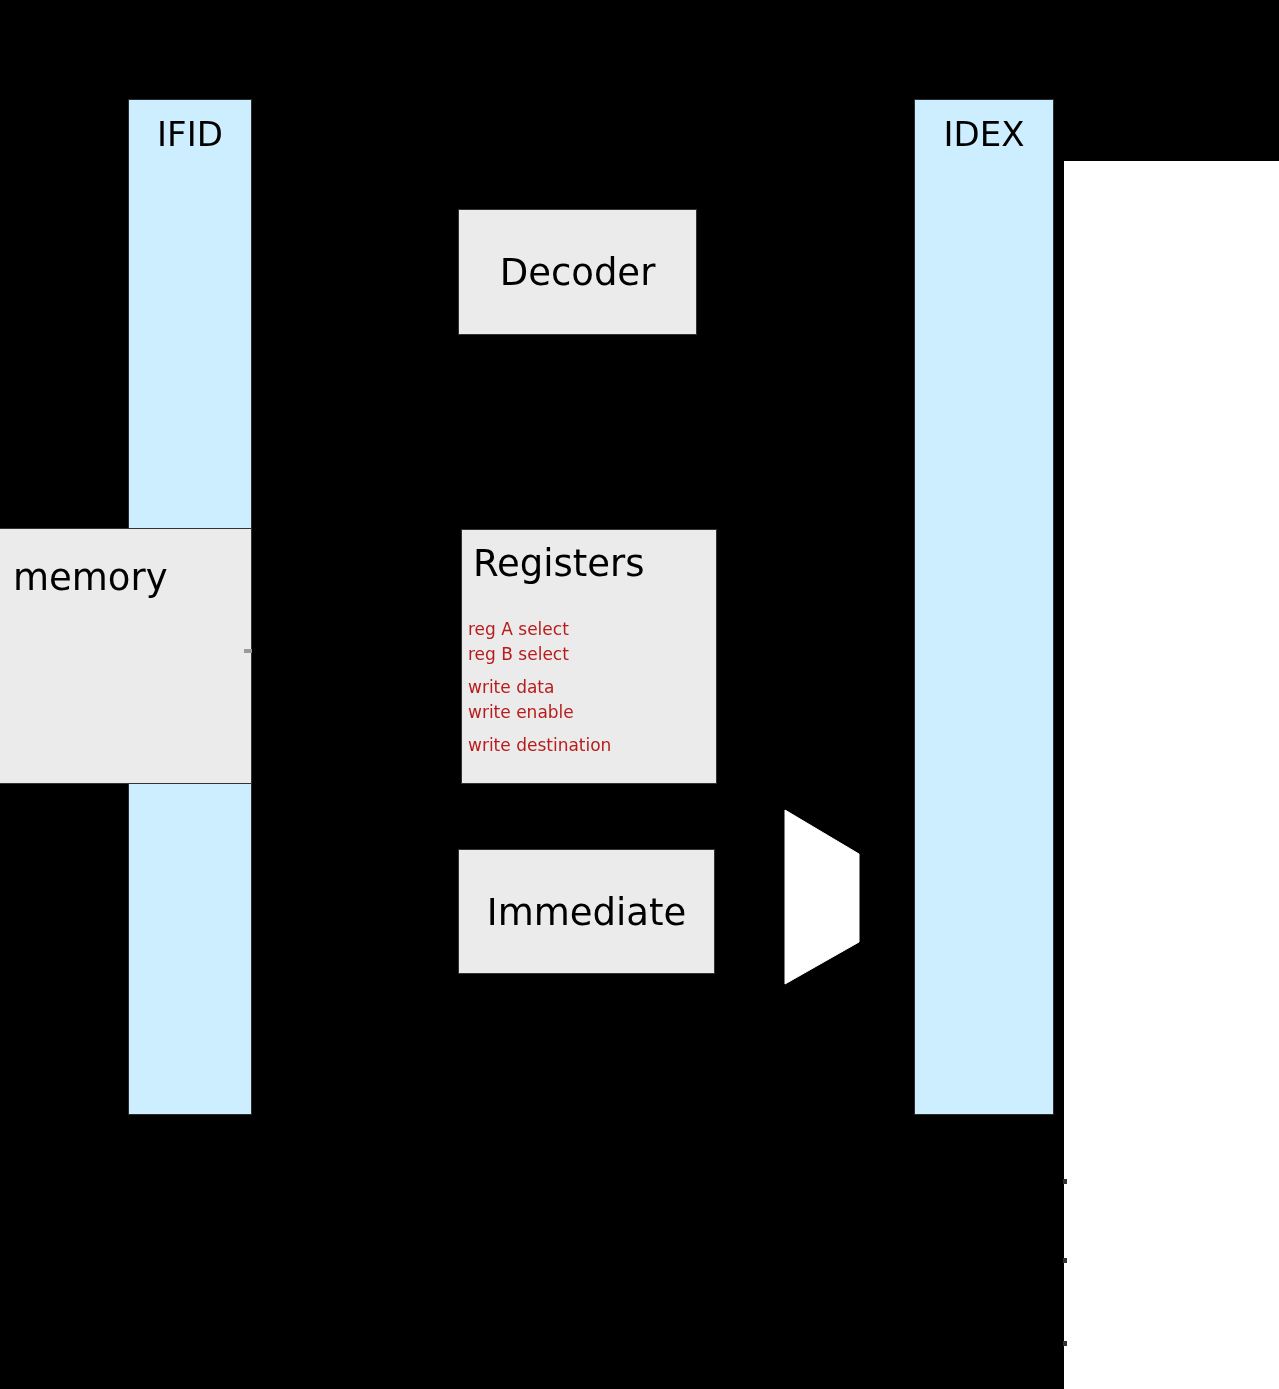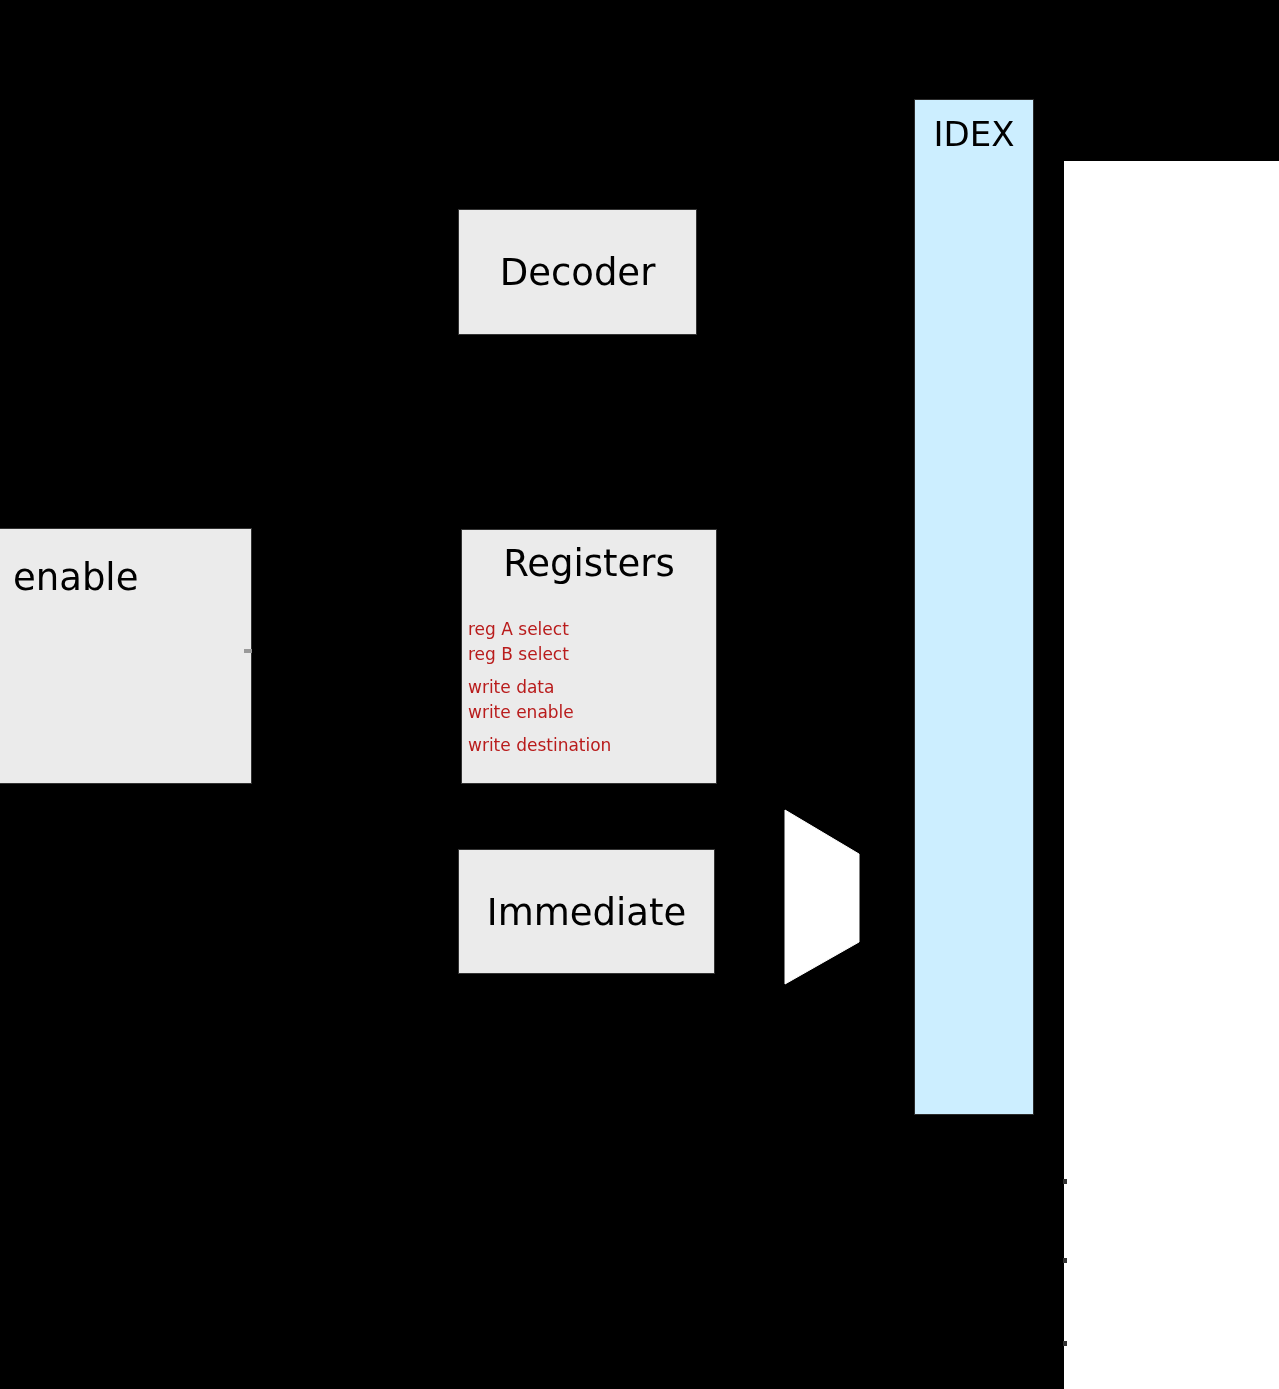--- a/index.html
+++ b/index.html
@@ -52,24 +52,23 @@
     top: 50%;
     transform: translateY(-50%);
     text-align: center;
     font-size: 37px;
     line-height: 45px;
     color: #000000;
   }
 
   .unit-title-top {
     position: absolute;
-    left: 0;
+    left: 11px;
     right: 0;
     top: 10px;
-    text-align: center;
     font-size: 37px;
     line-height: 48px;
     color: #000000;
   }
 
   .port-list {
     position: absolute;
     left: 6px;
     top: 87px;
     right: 6px;
@@ -111,32 +110,35 @@
 <body>
 
 <div id="stage">
 
   <div class="abs white-panel" style="left:1064px; top:161px; width:215px; height:1228px;"></div>
 
   <div class="abs edge-nub" style="left:1063px; top:1179px; width:4px; height:5px;"></div>
   <div class="abs edge-nub" style="left:1063px; top:1258px; width:4px; height:5px;"></div>
   <div class="abs edge-nub" style="left:1063px; top:1341px; width:4px; height:5px;"></div>
 
+  <div class="abs pipe-reg" style="left:128px; top:99px; width:124px; height:1016px;">
+    <div class="pipe-reg-label">IFID</div>
+  </div>
 
-  <div class="abs pipe-reg" style="left:914px; top:99px; width:120px; height:1016px;">
+  <div class="abs pipe-reg" style="left:914px; top:99px; width:140px; height:1016px;">
     <div class="pipe-reg-label">IDEX</div>
   </div>
 
   <div class="abs unit-box" style="left:458px; top:209px; width:239px; height:126px;">
     <div class="unit-title-center">Decoder</div>
   </div>
 
   <div class="abs unit-box" style="left:-10px; top:528px; width:262px; height:256px;">
     <div class="mem-title">
-      <div>enable</div>
+      <div>memory</div>
     </div>
   </div>
 
   <div class="abs side-nub" style="left:244px; top:649px; width:8px; height:4px;"></div>
 
   <div class="abs unit-box" style="left:461px; top:529px; width:256px; height:255px;">
     <div class="unit-title-top">Registers</div>
     <div class="port-list">
       <div class="port-label">reg A select</div>
       <div class="port-label">reg B select</div>

